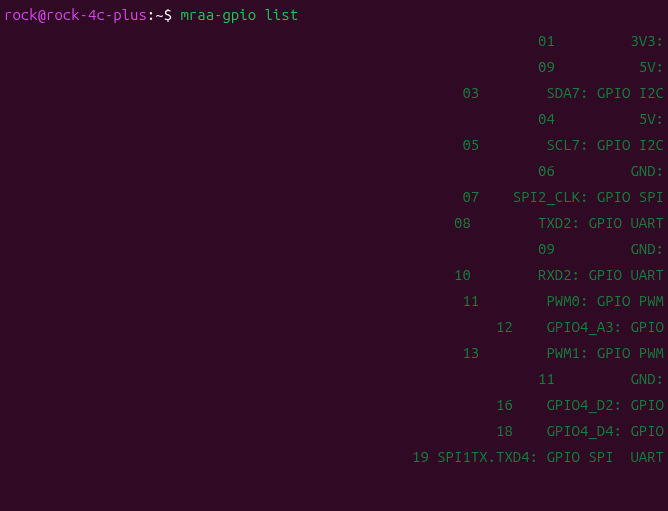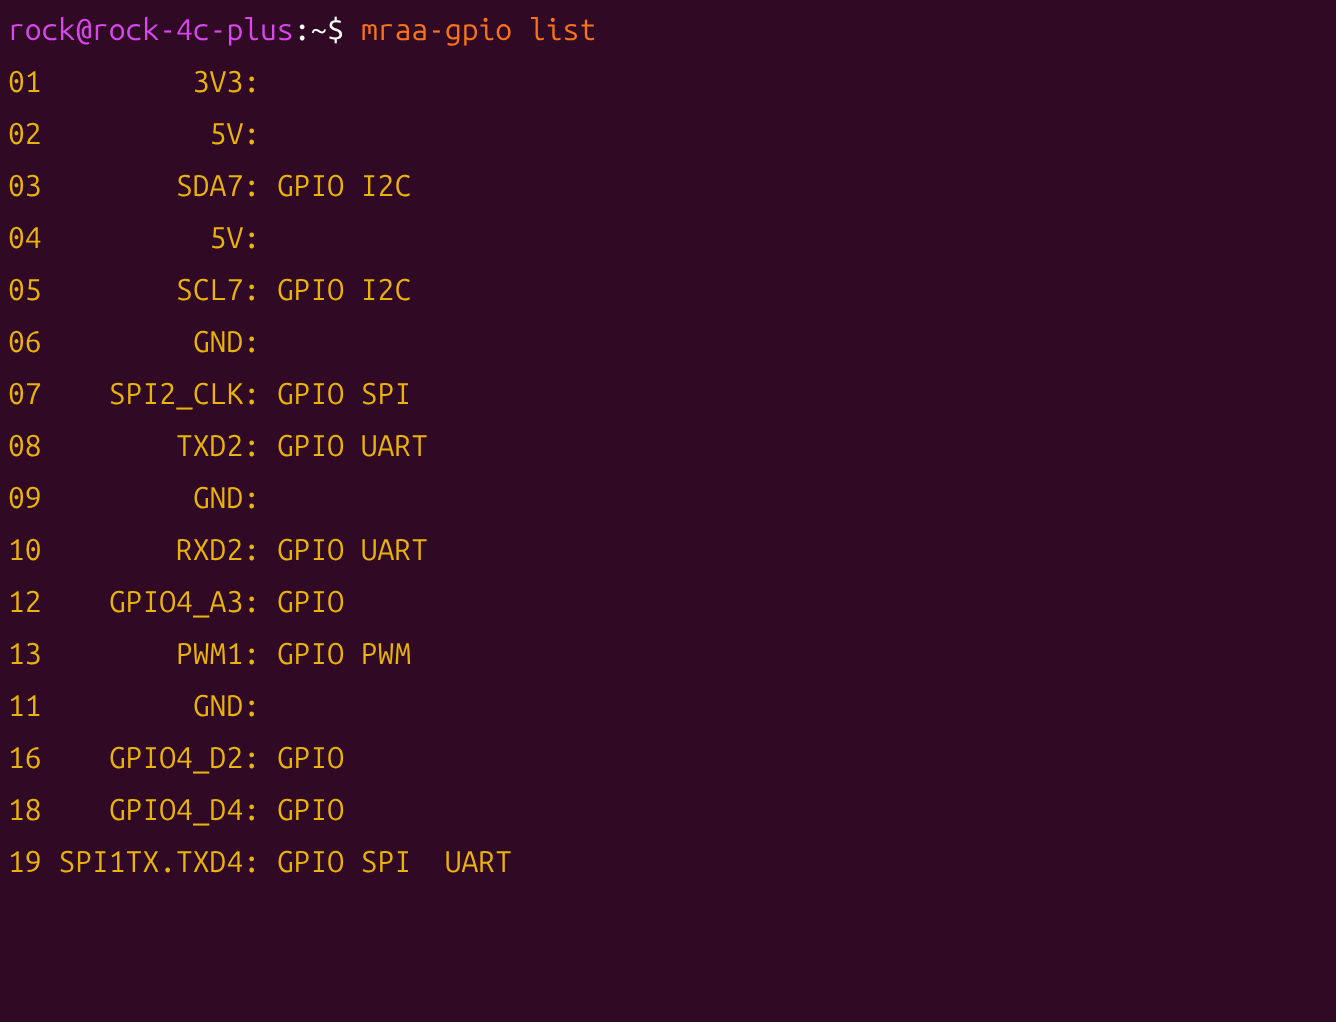--- a/index.html
+++ b/index.html
@@ -24,41 +24,43 @@
     .user-host {
       color: #d946ef;
     }
     .path {
       color: #ffffff;
     }
     .dollar {
       color: #ffffff;
     }
     .command {
-      color: #f97316;
+      color: #22c55e;
     }
     .output-line {
       white-space: pre;
-      color: #eab308;
+      color: #15803d;
+      text-align: right;
     }
   </style>
 </head>
 <body>
 
 <div class="prompt-line"><span class="user-host">rock@rock-4c-plus</span><span>:</span><span class="path">~</span><span class="dollar">$</span> <span class="command">mraa-gpio list</span></div>
 <div id="output">
     <div class="output-line">01         3V3:</div>
-    <div class="output-line">02          5V:</div>
+    <div class="output-line">09          5V:</div>
     <div class="output-line">03        SDA7: GPIO I2C</div>
     <div class="output-line">04          5V:</div>
     <div class="output-line">05        SCL7: GPIO I2C</div>
     <div class="output-line">06         GND:</div>
     <div class="output-line">07    SPI2_CLK: GPIO SPI</div>
     <div class="output-line">08        TXD2: GPIO UART</div>
     <div class="output-line">09         GND:</div>
     <div class="output-line">10        RXD2: GPIO UART</div>
+    <div class="output-line">11        PWM0: GPIO PWM</div>
     <div class="output-line">12    GPIO4_A3: GPIO</div>
     <div class="output-line">13        PWM1: GPIO PWM</div>
     <div class="output-line">11         GND:</div>
     <div class="output-line">16    GPIO4_D2: GPIO</div>
     <div class="output-line">18    GPIO4_D4: GPIO</div>
     <div class="output-line">19 SPI1TX.TXD4: GPIO SPI  UART</div>
   </div>
 
 </body></html>

